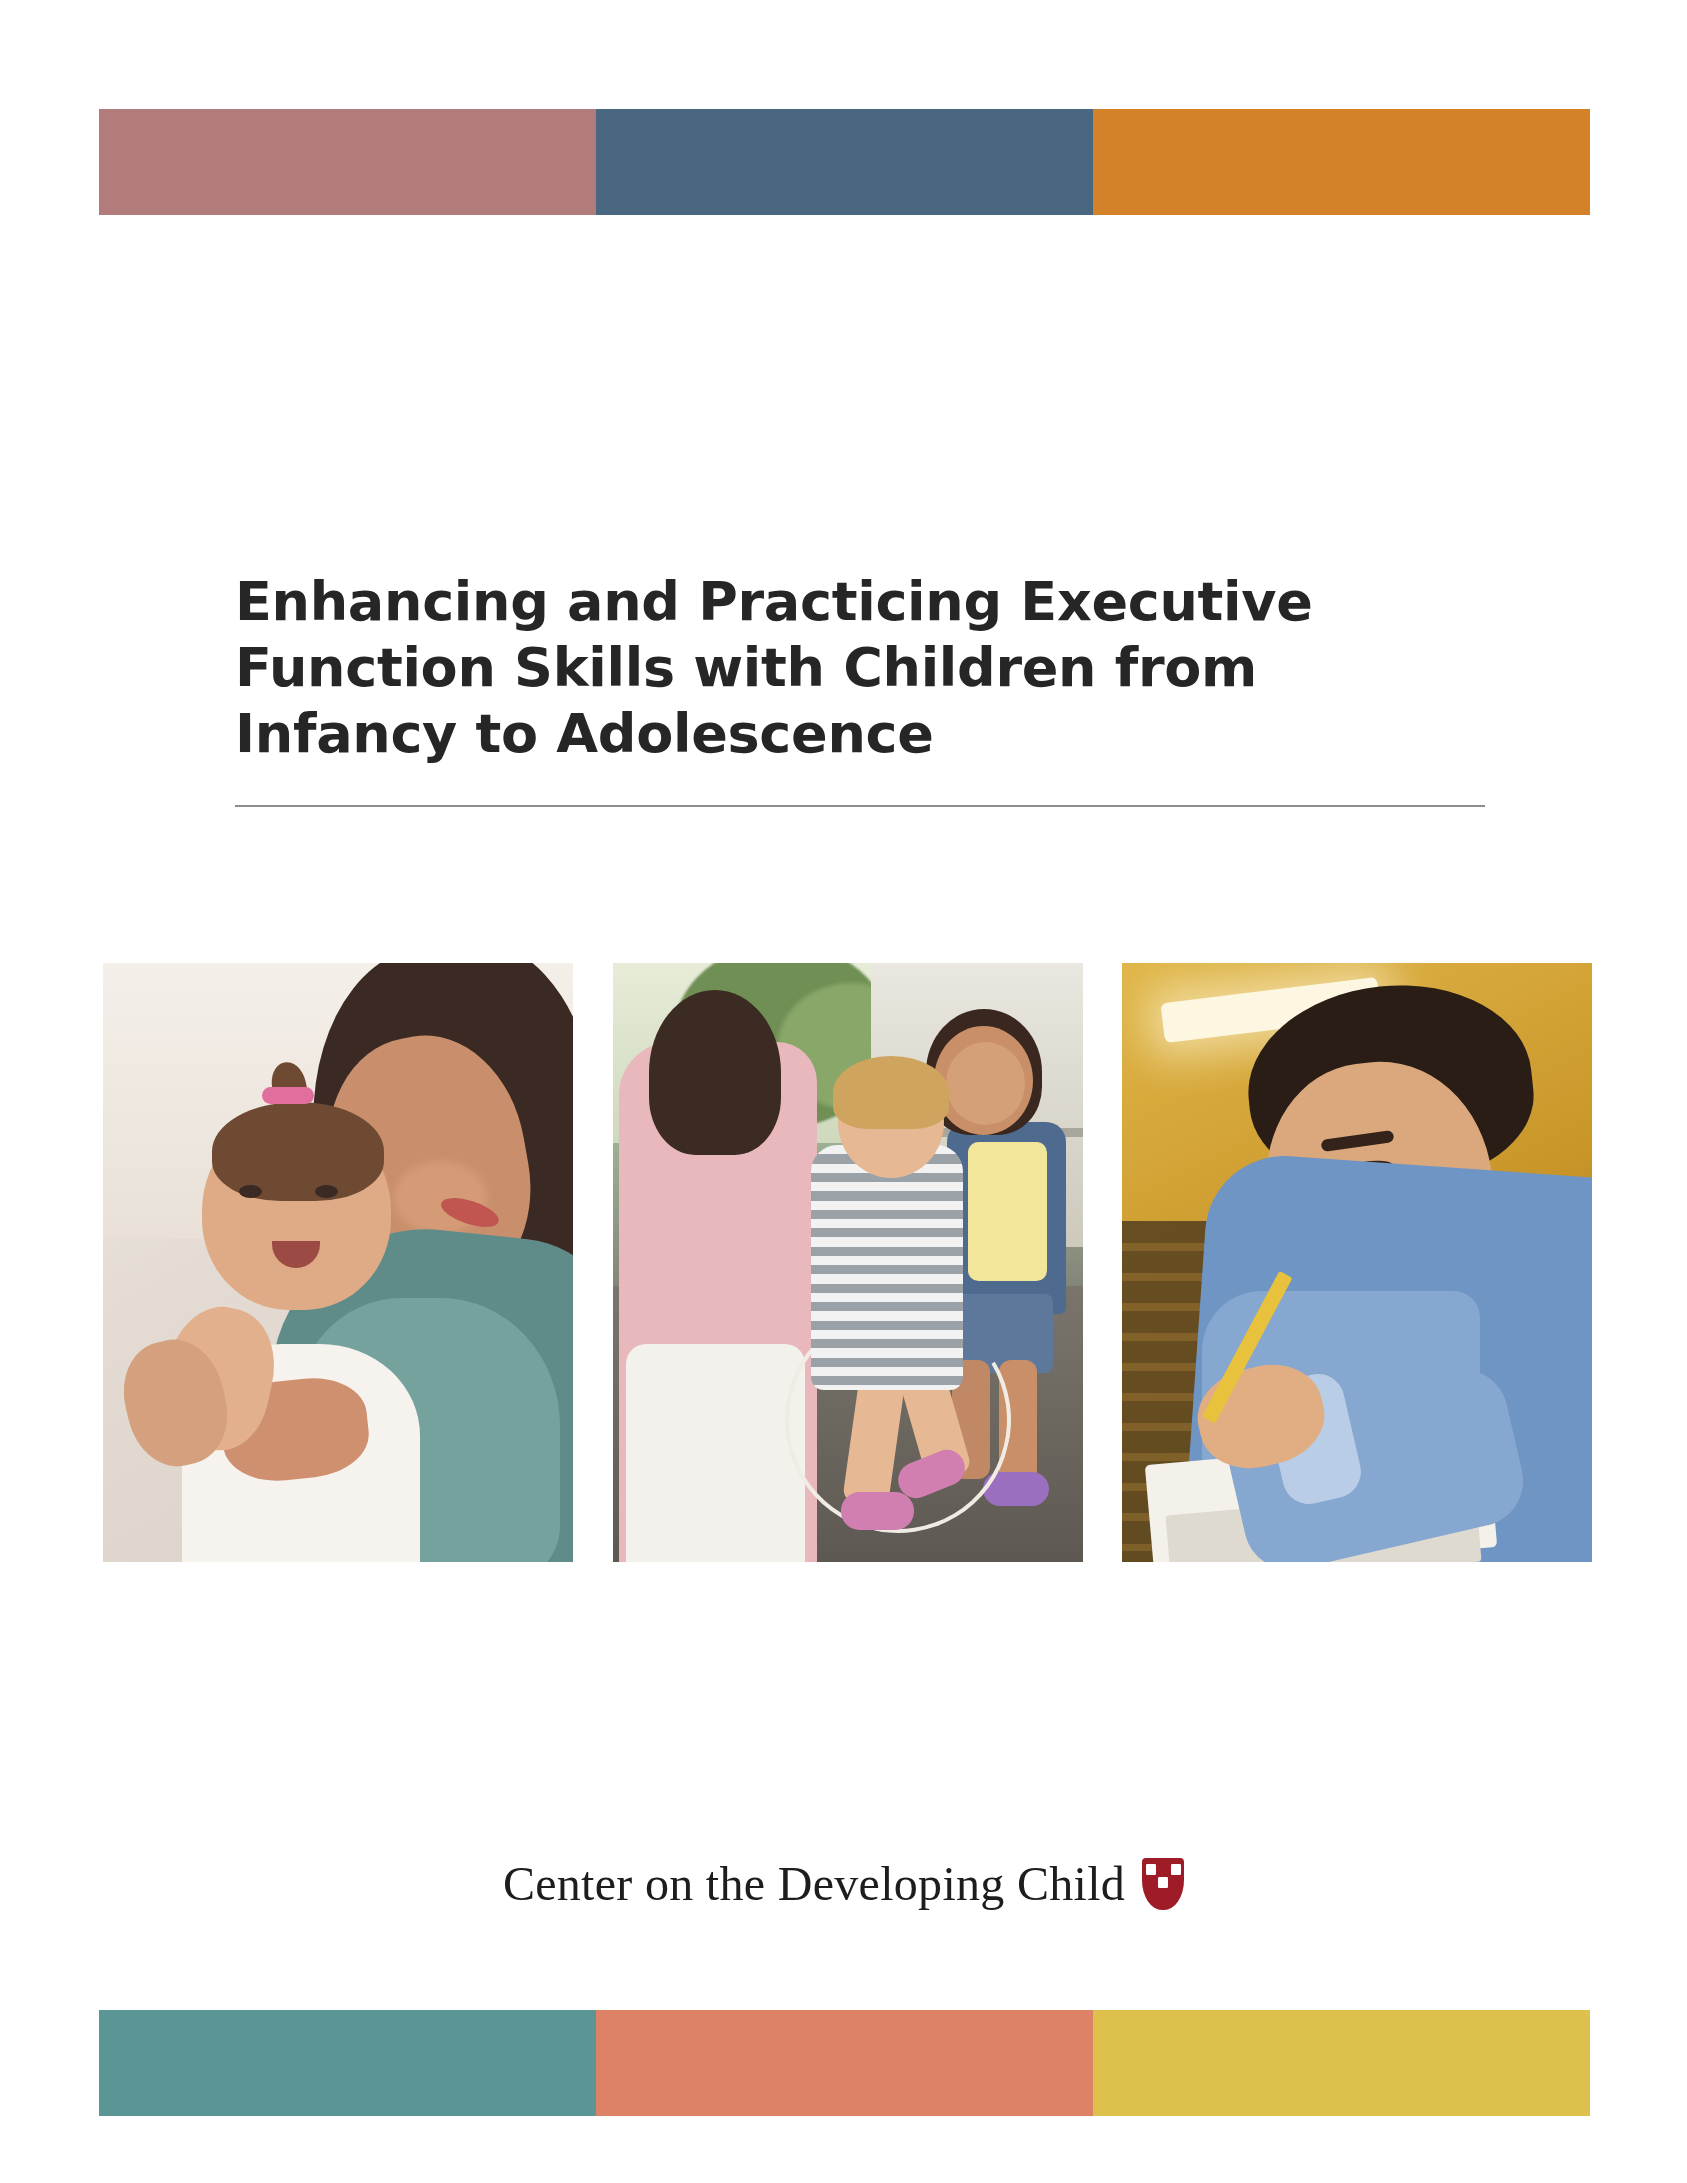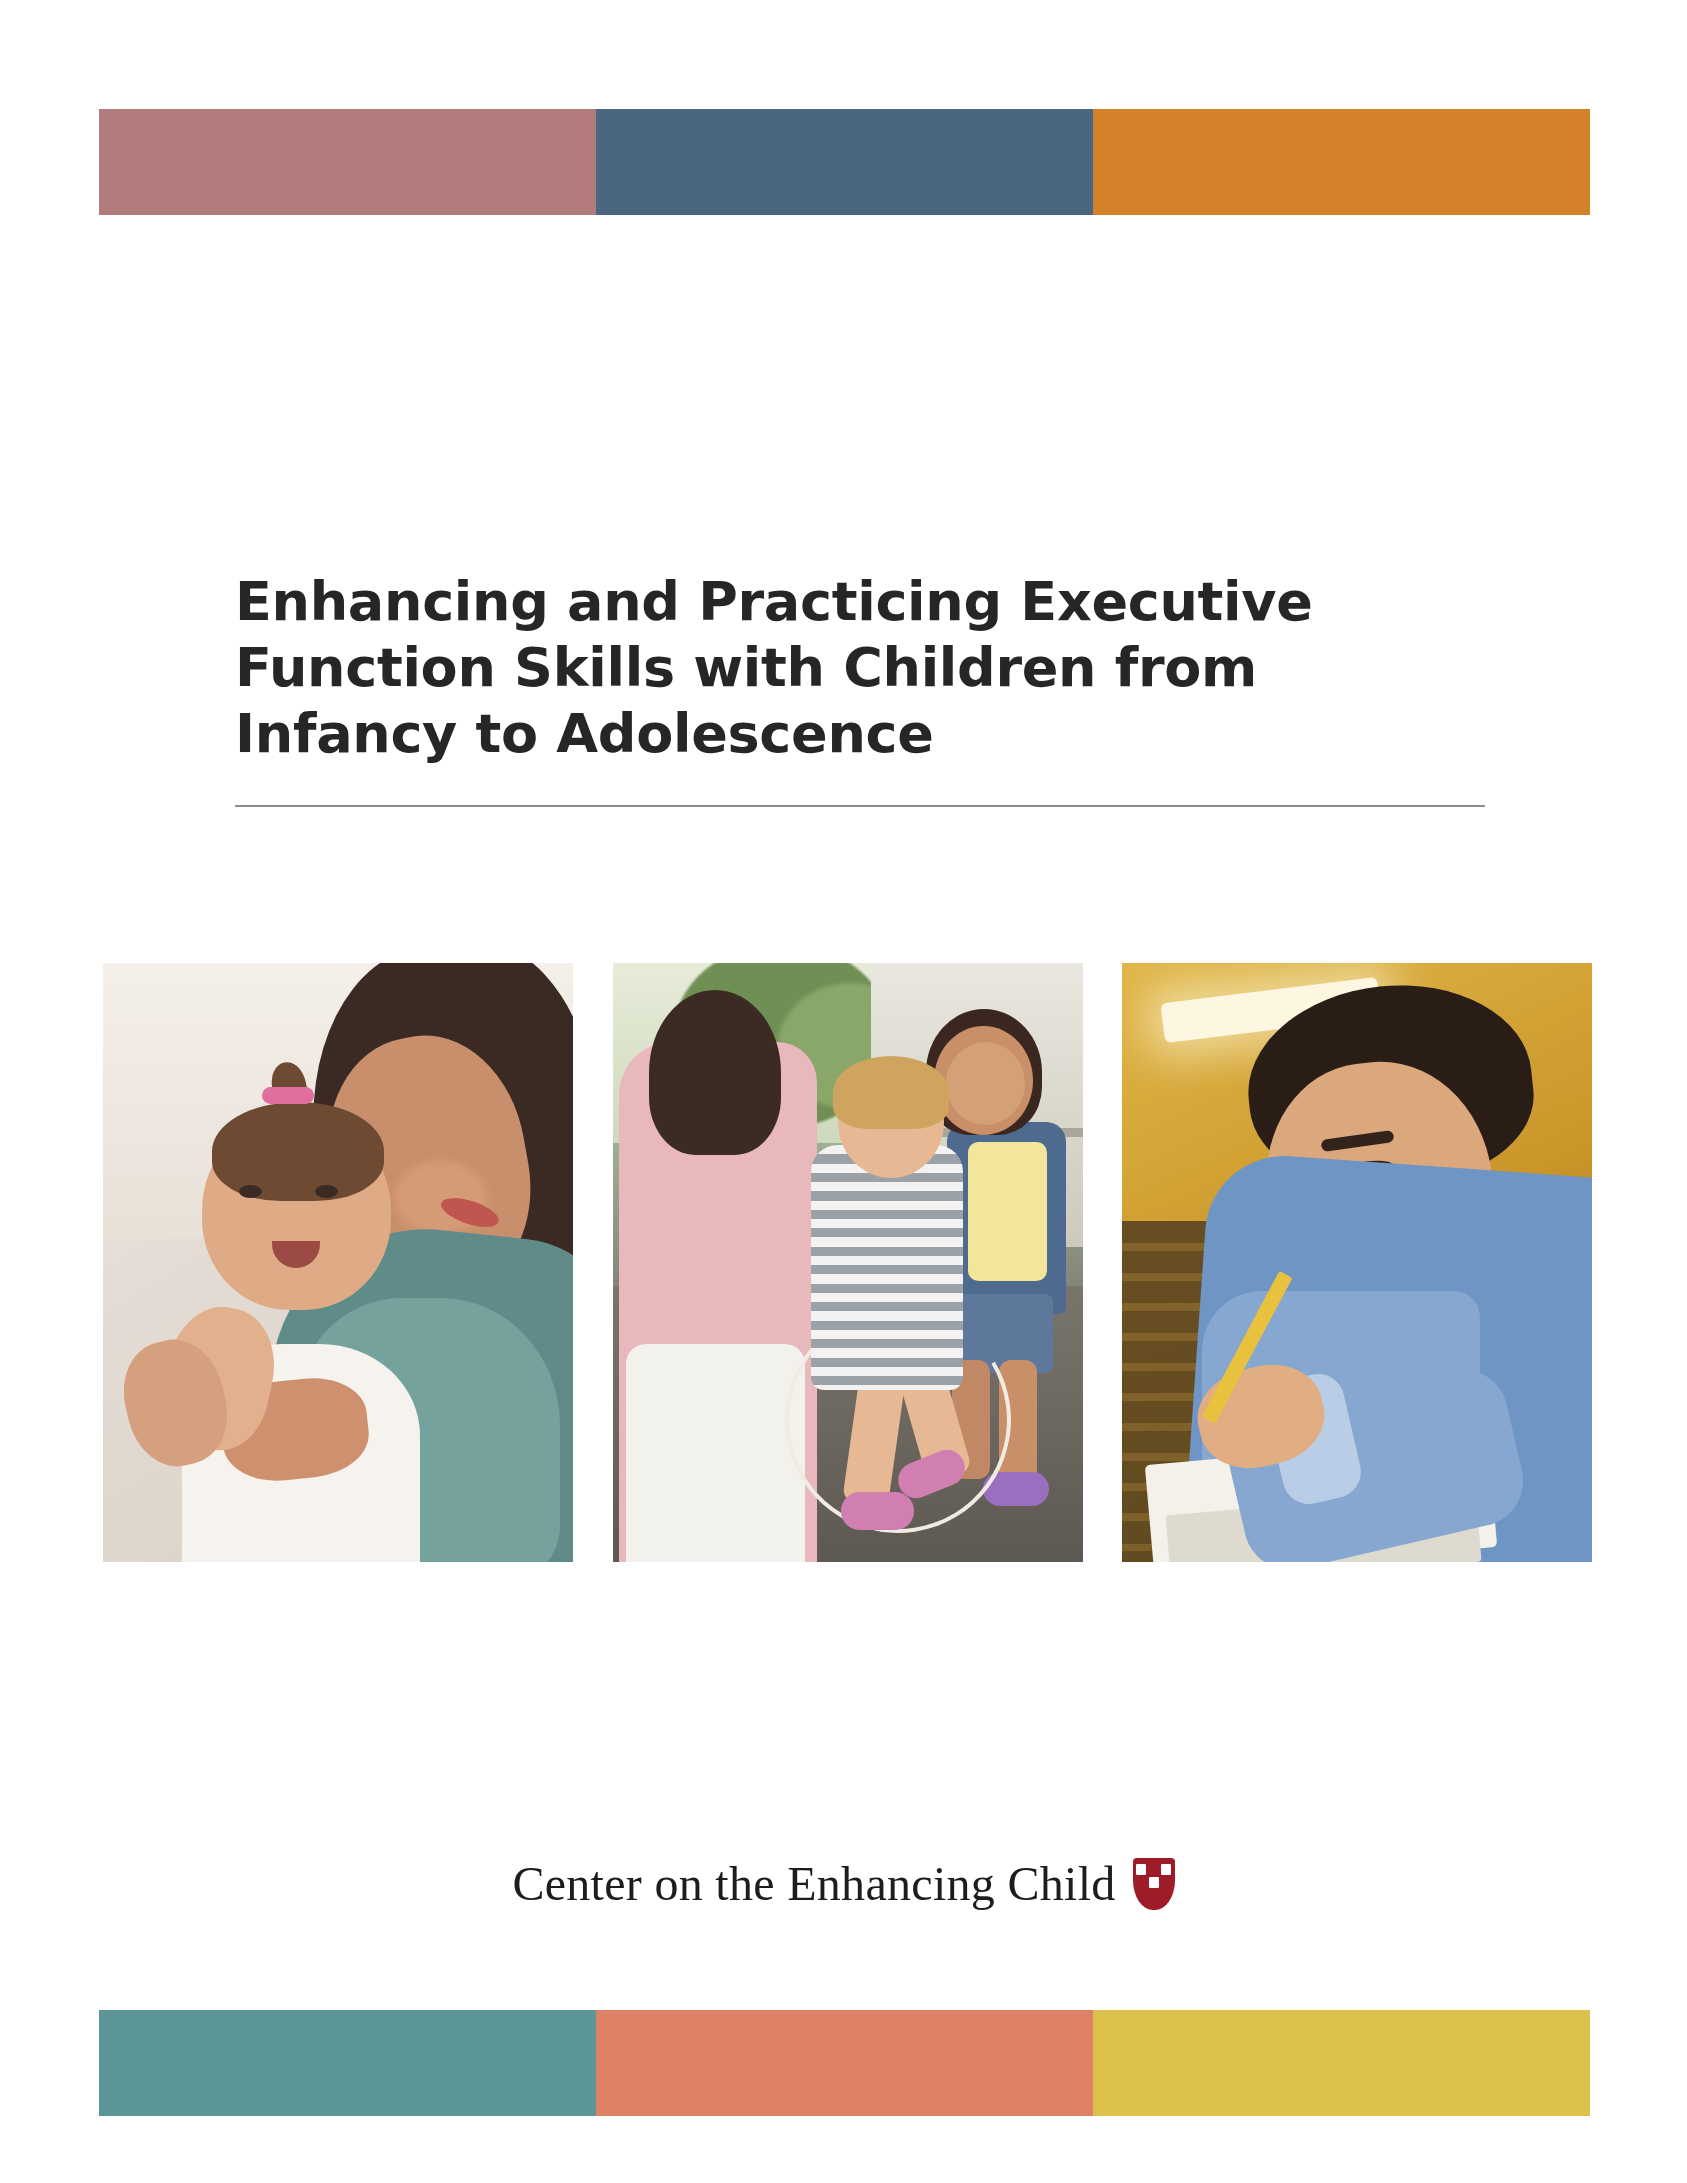--- a/index.html
+++ b/index.html
@@ -497,21 +497,21 @@
       <div class="paper2"></div>
       <div class="arm"></div>
       <div class="cuff"></div>
       <div class="hand"></div>
       <div class="pencil"></div>
     </div>
 
   </div>
 
   <div class="logo-row">
-    <div class="logo-text">Center on the Enhancing Child</div>
+    <div class="logo-text">Center on the Developing Child</div>
     <div class="shield">
       <div class="bookrow">
         <div class="book"></div>
         <div class="book low"></div>
         <div class="book"></div>
       </div>
     </div>
   </div>
 
   <div class="bar bar-bottom">

